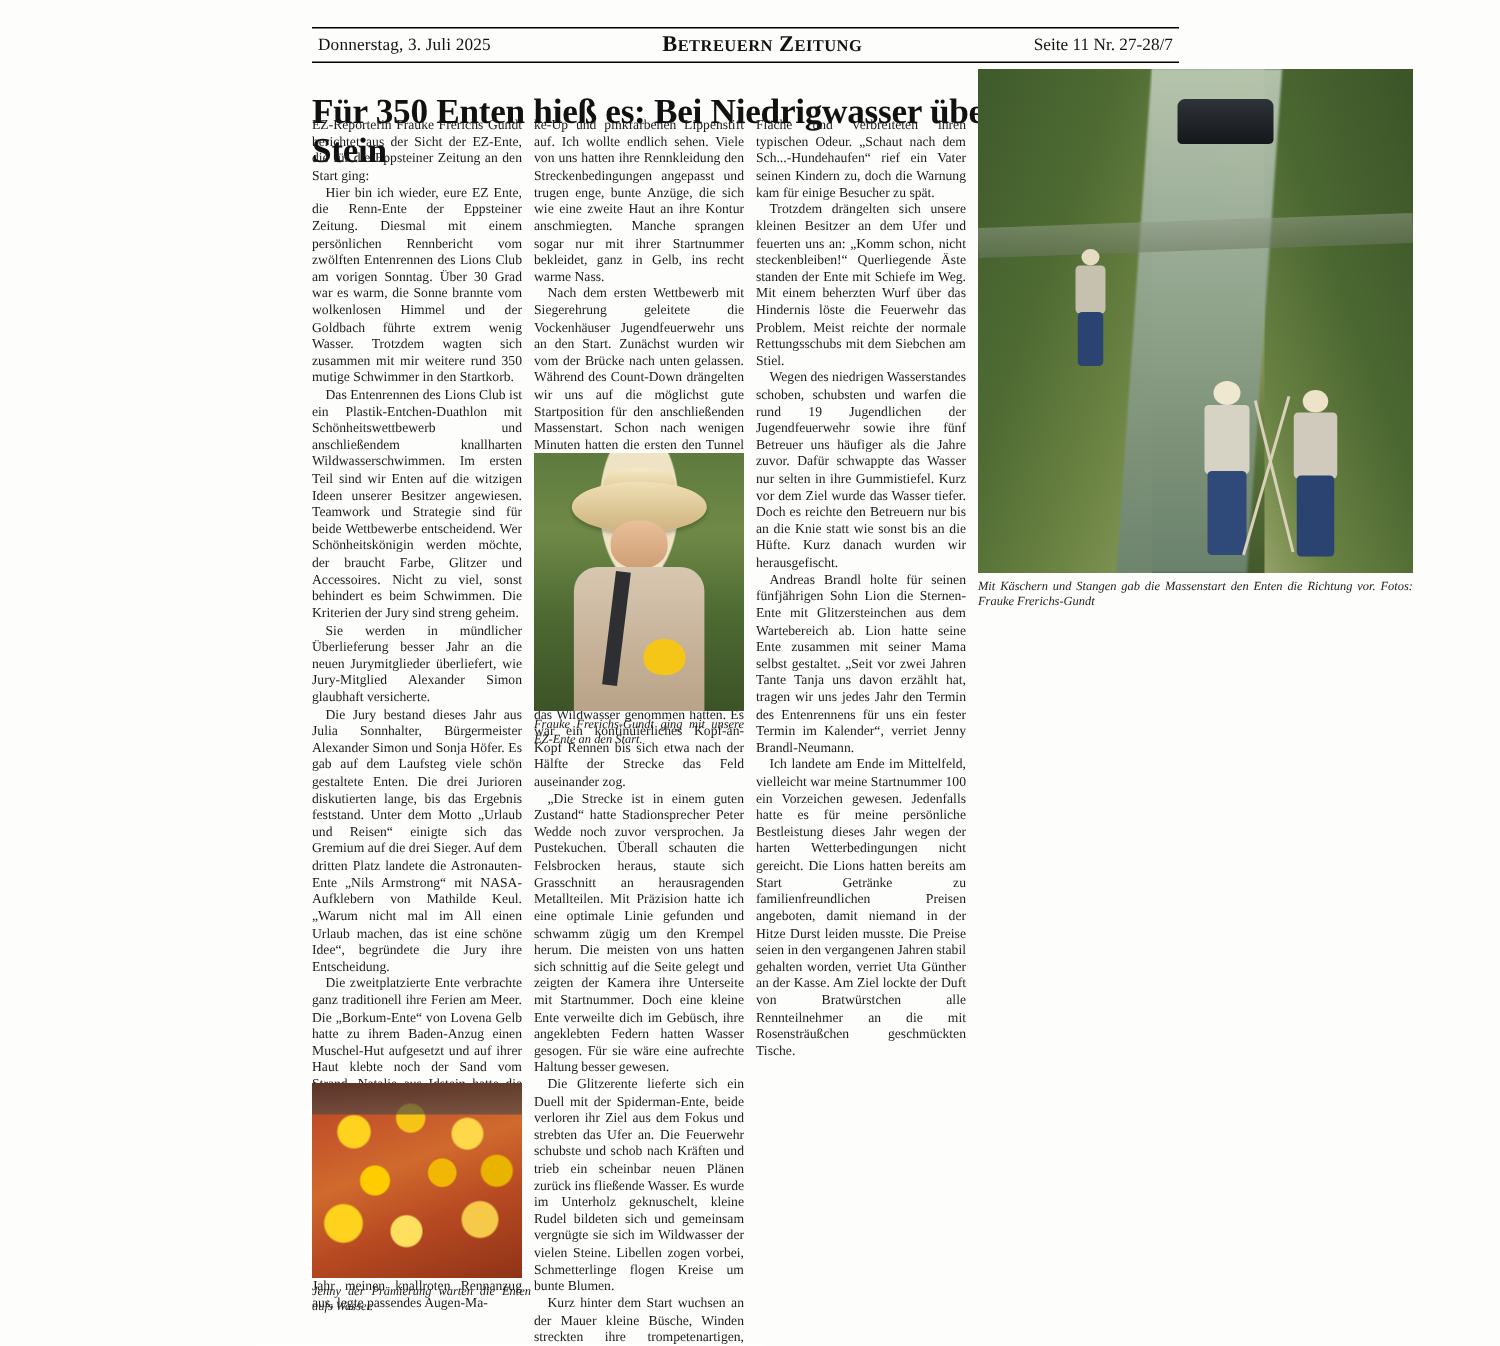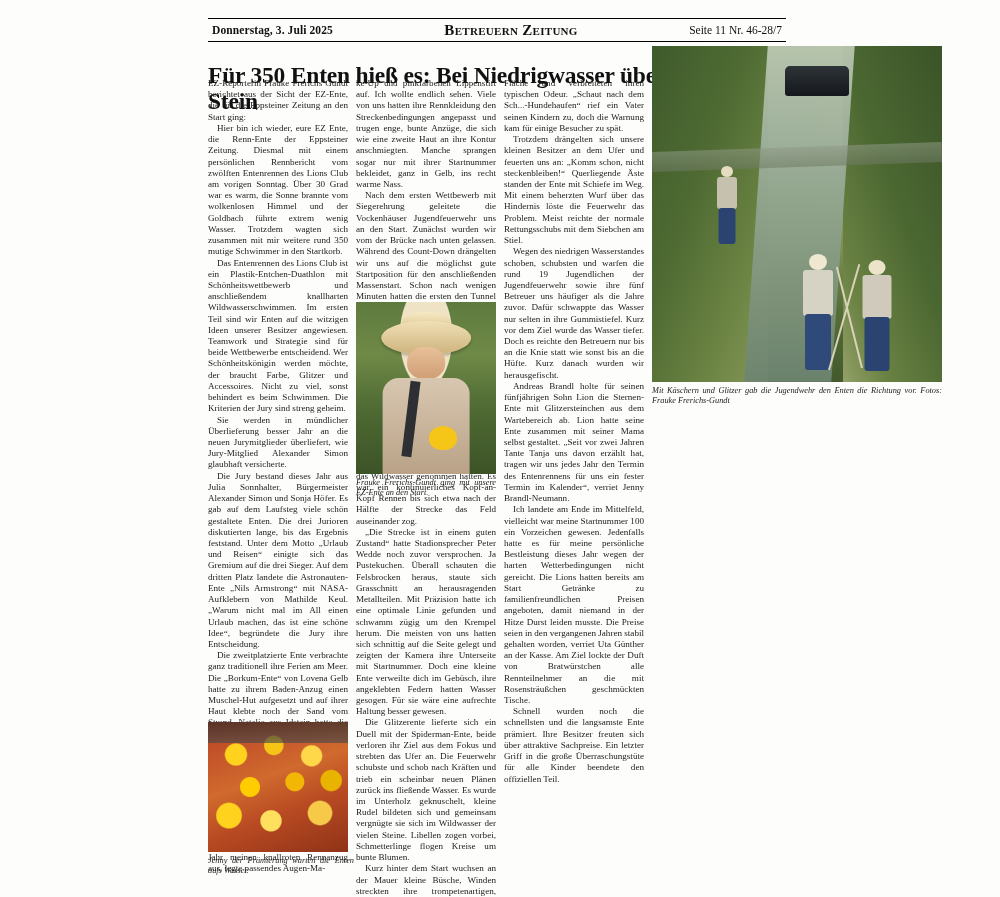--- a/index.html
+++ b/index.html
@@ -15,21 +15,21 @@
     background:#fdfdfc;
   }
   
   .masthead{
     position:absolute;left:208px;top:18px;width:578px;
     border-top:1px solid #000;border-bottom:1px solid #000;
     height:22px;
     display:flex;align-items:center;justify-content:space-between;
     font-size:11.5px;
   }
-  .masthead .date{padding-left:4px;letter-spacing:.1px;font-weight:bold;}
+  .masthead .date{padding-left:4px;letter-spacing:.1px;}
   .masthead .paper{
     font-family:"Liberation Serif", serif;
     font-weight:bold;font-size:15px;letter-spacing:.3px;
     font-variant:small-caps;
   }
   .masthead .pageno{padding-right:4px;}
 
   
   .headline{
     position:absolute;left:208px;top:46px;width:585px;
@@ -171,21 +171,21 @@
   }
 </style>
 </head>
 <body>
 
 <div class="page">
 
   <div class="masthead">
     <span class="date">Donnerstag, 3. Juli 2025</span>
     <span class="paper">Betreuern Zeitung</span>
-    <span class="pageno">Seite 11  Nr. 46-28/7</span>
+    <span class="pageno">Seite 11  Nr. 27-28/7</span>
   </div>
 
   <h1 class="headline">Für 350 Enten hieß es: Bei Niedrigwasser über Stock und Stein</h1>
 
   <div class="col" id="col1">
     <p class="first lead">EZ-Reporterin Frauke Frerichs Gundt berichtet aus der Sicht der EZ-Ente, die für die Eppsteiner Zeitung an den Start ging:</p>
     <p>Hier bin ich wieder, eure EZ Ente, die Renn-Ente der Eppsteiner Zeitung. Diesmal mit einem persönlichen Rennbericht vom zwölften Entenrennen des Lions Club am vorigen Sonntag. Über 30 Grad war es warm, die Sonne brannte vom wolkenlosen Himmel und der Goldbach führte extrem wenig Wasser. Trotzdem wagten sich zusammen mit mir weitere rund 350 mutige Schwimmer in den Startkorb.</p>
     <p>Das Entenrennen des Lions Club ist ein Plastik-Entchen-Duathlon mit Schönheitswettbewerb und anschließendem knallharten Wildwasserschwimmen. Im ersten Teil sind wir Enten auf die witzigen Ideen unserer Besitzer angewiesen. Teamwork und Strategie sind für beide Wettbewerbe entscheidend. Wer Schönheitskönigin werden möchte, der braucht Farbe, Glitzer und Accessoires. Nicht zu viel, sonst behindert es beim Schwimmen. Die Kriterien der Jury sind streng geheim.</p>
     <p>Sie werden in mündlicher Überlieferung besser Jahr an die neuen Jurymitglieder überliefert, wie Jury-Mitglied Alexander Simon glaubhaft versicherte.</p>
     <p>Die Jury bestand dieses Jahr aus Julia Sonnhalter, Bürgermeister Alexander Simon und Sonja Höfer. Es gab auf dem Laufsteg viele schön gestaltete Enten. Die drei Jurioren diskutierten lange, bis das Ergebnis feststand. Unter dem Motto „Urlaub und Reisen“ einigte sich das Gremium auf die drei Sieger. Auf dem dritten Platz landete die Astronauten-Ente „Nils Armstrong“ mit NASA-Aufklebern von Mathilde Keul. „Warum nicht mal im All einen Urlaub machen, das ist eine schöne Idee“, begründete die Jury ihre Entscheidung.</p>
@@ -200,21 +200,20 @@
     <p>Die Glitzerente lieferte sich ein Duell mit der Spiderman-Ente, beide verloren ihr Ziel aus dem Fokus und strebten das Ufer an. Die Feuerwehr schubste und schob nach Kräften und trieb ein scheinbar neuen Plänen zurück ins fließende Wasser. Es wurde im Unterholz geknuschelt, kleine Rudel bildeten sich und gemeinsam vergnügte sie sich im Wildwasser der vielen Steine. Libellen zogen vorbei, Schmetterlinge flogen Kreise um bunte Blumen.</p>
     <p>Kurz hinter dem Start wuchsen an der Mauer kleine Büsche, Winden streckten ihre trompetenartigen, weißen Blüten uns zum Gruß hin. Zu schnell verwandelte sich diese Idylle in karge Steppe. In dem gemächlichen Streckenabschnitt bei den Häusern waren die Wiesen gemäht und lagen ockergelb vertrocknet da. Statt Blumen versteckten sich angezählte, teils vom Fadenmäher geschredderte Hundehaufen an der gemähten</p>
   </div>
 
   <div class="col" id="col3">
     <p class="first">Fläche und verbreiteten ihren typischen Odeur. „Schaut nach dem Sch...-Hundehaufen“ rief ein Vater seinen Kindern zu, doch die Warnung kam für einige Besucher zu spät.</p>
     <p>Trotzdem drängelten sich unsere kleinen Besitzer an dem Ufer und feuerten uns an: „Komm schon, nicht steckenbleiben!“ Querliegende Äste standen der Ente mit Schiefe im Weg. Mit einem beherzten Wurf über das Hindernis löste die Feuerwehr das Problem. Meist reichte der normale Rettungsschubs mit dem Siebchen am Stiel.</p>
     <p>Wegen des niedrigen Wasserstandes schoben, schubsten und warfen die rund 19 Jugendlichen der Jugendfeuerwehr sowie ihre fünf Betreuer uns häufiger als die Jahre zuvor. Dafür schwappte das Wasser nur selten in ihre Gummistiefel. Kurz vor dem Ziel wurde das Wasser tiefer. Doch es reichte den Betreuern nur bis an die Knie statt wie sonst bis an die Hüfte. Kurz danach wurden wir herausgefischt.</p>
     <p>Andreas Brandl holte für seinen fünfjährigen Sohn Lion die Sternen-Ente mit Glitzersteinchen aus dem Wartebereich ab. Lion hatte seine Ente zusammen mit seiner Mama selbst gestaltet. „Seit vor zwei Jahren Tante Tanja uns davon erzählt hat, tragen wir uns jedes Jahr den Termin des Entenrennens für uns ein fester Termin im Kalender“, verriet Jenny Brandl-Neumann.</p>
     <p>Ich landete am Ende im Mittelfeld, vielleicht war meine Startnummer 100 ein Vorzeichen gewesen. Jedenfalls hatte es für meine persönliche Bestleistung dieses Jahr wegen der harten Wetterbedingungen nicht gereicht. Die Lions hatten bereits am Start Getränke zu familienfreundlichen Preisen angeboten, damit niemand in der Hitze Durst leiden musste. Die Preise seien in den vergangenen Jahren stabil gehalten worden, verriet Uta Günther an der Kasse. Am Ziel lockte der Duft von Bratwürstchen alle Rennteilnehmer an die mit Rosensträußchen geschmückten Tische.</p>
-    <p>Schnell wurden noch die schnellsten und die langsamste Ente prämiert. Ihre Besitzer freuten sich über attraktive Sachpreise. Ein letzter Griff in die große Überraschungstüte für alle Kinder beendete den offiziellen Teil.</p>
   </div>
 
   <div class="photo" id="photo-stream">
     <div class="stream-bg"></div>
     <div class="stream-bank-l"></div>
     <div class="stream-bank-r"></div>
     <div class="stream-water"></div>
     <div class="stream-car"></div>
     <div class="stream-wall"></div>
 
@@ -229,21 +228,21 @@
       <div class="body" style="top:15px;width:29px;height:44px;background:#cfcabb;"></div>
       <div class="body" style="top:57px;width:25px;height:54px;background:#2b4370;"></div>
       <div class="pole" style="left:4px;top:4px;height:104px;transform:rotate(-14deg);"></div>
     </div>
     <div class="fig" style="left:60px;top:120px;width:30px;height:80px;">
       <div class="head" style="top:0;width:12px;height:11px;background:#e6dcc2;"></div>
       <div class="body" style="top:11px;width:20px;height:32px;background:#c6c0ae;"></div>
       <div class="body" style="top:42px;width:17px;height:36px;background:#2b4370;"></div>
     </div>
   </div>
-  <div class="cap" id="cap-stream">Mit Käschern und Glitzer gab die Jugendwehr den Enten die Richtung vor.    Fotos: Frauke Frerichs-Gundt</div>
+  <div class="cap" id="cap-stream">Mit Käschern und Stangen gab die Massenstart den Enten die Richtung vor.    Fotos: Frauke Frerichs-Gundt</div>
 
   <div class="photo" id="photo-reporter">
     <div class="portrait-bg"></div>
     <div class="portrait-hat-top"></div>
     <div class="portrait-hat"></div>
     <div class="portrait-face"></div>
     <div class="portrait-shirt"></div>
     <div class="portrait-strap"></div>
     <div class="portrait-duck"></div>
   </div>

